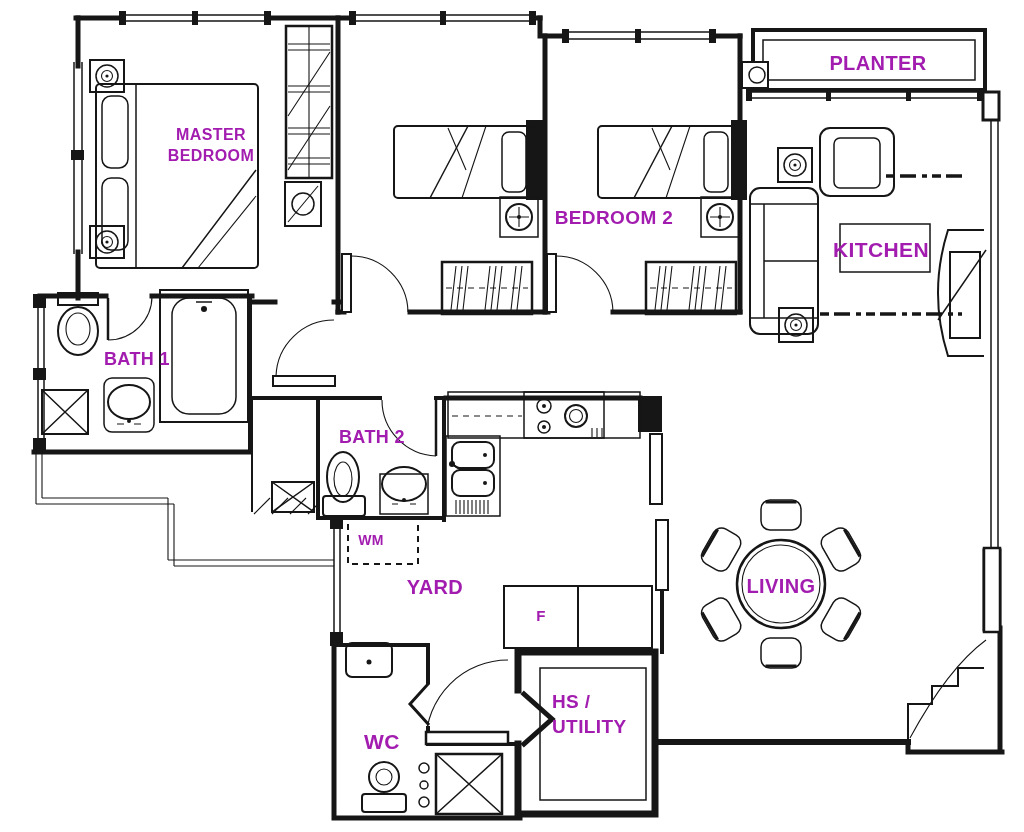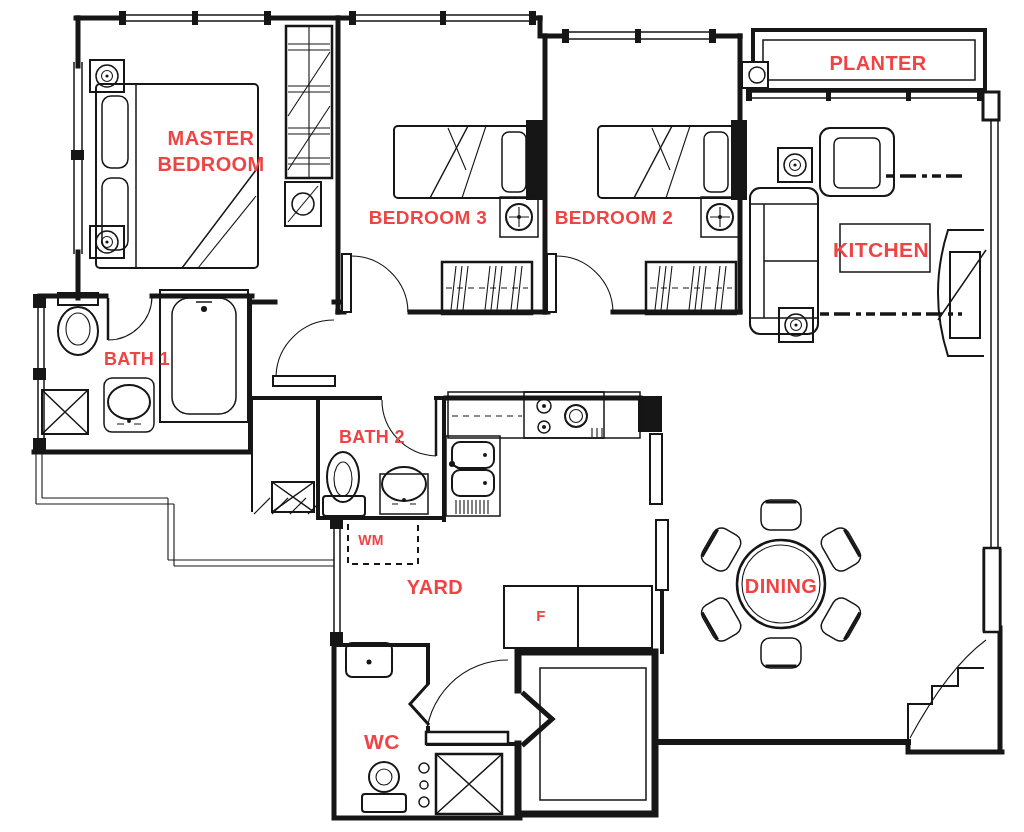--- a/index.html
+++ b/index.html
@@ -13,21 +13,21 @@
   .w4{stroke:#161616;stroke-width:4;fill:none;stroke-linecap:square}
   .w3{stroke:#161616;stroke-width:3;fill:none;stroke-linecap:square}
   .w25{stroke:#161616;stroke-width:2.5;fill:none}
   .w2{stroke:#161616;stroke-width:2;fill:none}
   .w15{stroke:#161616;stroke-width:1.5;fill:none}
   .w1{stroke:#161616;stroke-width:1.1;fill:none}
   .ink{fill:#161616;stroke:none}
   .wh{fill:#ffffff}
   .dash{stroke-dasharray:6 5}
   .rug{stroke:#161616;stroke-width:3.5;fill:none;stroke-dasharray:9 5 16 6 5 5}
-  .lbl{position:absolute;color:#ef4444;font-weight:700;text-align:center;
+  .lbl{position:absolute;color:#a21caf;font-weight:700;text-align:center;
        white-space:pre-line;line-height:1.3;letter-spacing:.4px;}
 </style>
 </head>
 <body>
 
 <div class="stage">
 
 <svg width="1024" height="832" viewBox="0 0 1024 832">
 
   <g>
@@ -370,27 +370,28 @@
       <rect class="w15" x="-20" y="-16" width="40" height="30" rx="9"></rect>
           <path class="w3" d="M-14,-14 H14"></path>
     </g>
     <g transform="translate(722,550) rotate(300)">
       <rect class="w15" x="-20" y="-16" width="40" height="30" rx="9"></rect>
           <path class="w3" d="M-14,-14 H14"></path>
     </g>
   </g>
 </svg>
 
-<div class="lbl" style="left:131px;top:125px;width:160px;font-size:20px;">MASTER
+<div class="lbl" style="left:131px;top:125px;width:160px;font-size:16px;">MASTER
 BEDROOM</div>
-<div class="lbl" style="left:348px;top:206px;width:160px;font-size:19px;">BEDROOM 3</div>
 <div class="lbl" style="left:548px;top:206px;width:132px;font-size:19px;text-align:center;">BEDROOM 2</div>
 <div class="lbl" style="left:798px;top:50px;width:160px;font-size:20px;">PLANTER</div>
 <div class="lbl" style="left:811px;top:236px;width:140px;font-size:21px;">KITCHEN</div>
 <div class="lbl" style="left:77px;top:348px;width:120px;font-size:18px;">BATH 1</div>
 <div class="lbl" style="left:312px;top:426px;width:120px;font-size:18px;">BATH 2</div>
 <div class="lbl" style="left:341px;top:531px;width:60px;font-size:14px;">WM</div>
 <div class="lbl" style="left:375px;top:574px;width:120px;font-size:20px;">YARD</div>
 <div class="lbl" style="left:521px;top:606px;width:40px;font-size:15px;">F</div>
-<div class="lbl" style="left:721px;top:573px;width:120px;font-size:20px;">DINING</div>
+<div class="lbl" style="left:721px;top:573px;width:120px;font-size:20px;">LIVING</div>
 <div class="lbl" style="left:342px;top:728px;width:80px;font-size:21px;">WC</div>
+<div class="lbl" style="left:552px;top:690px;width:100px;font-size:19px;text-align:left;">HS /
+UTILITY</div>
 
 </div>
 
 </body></html>

